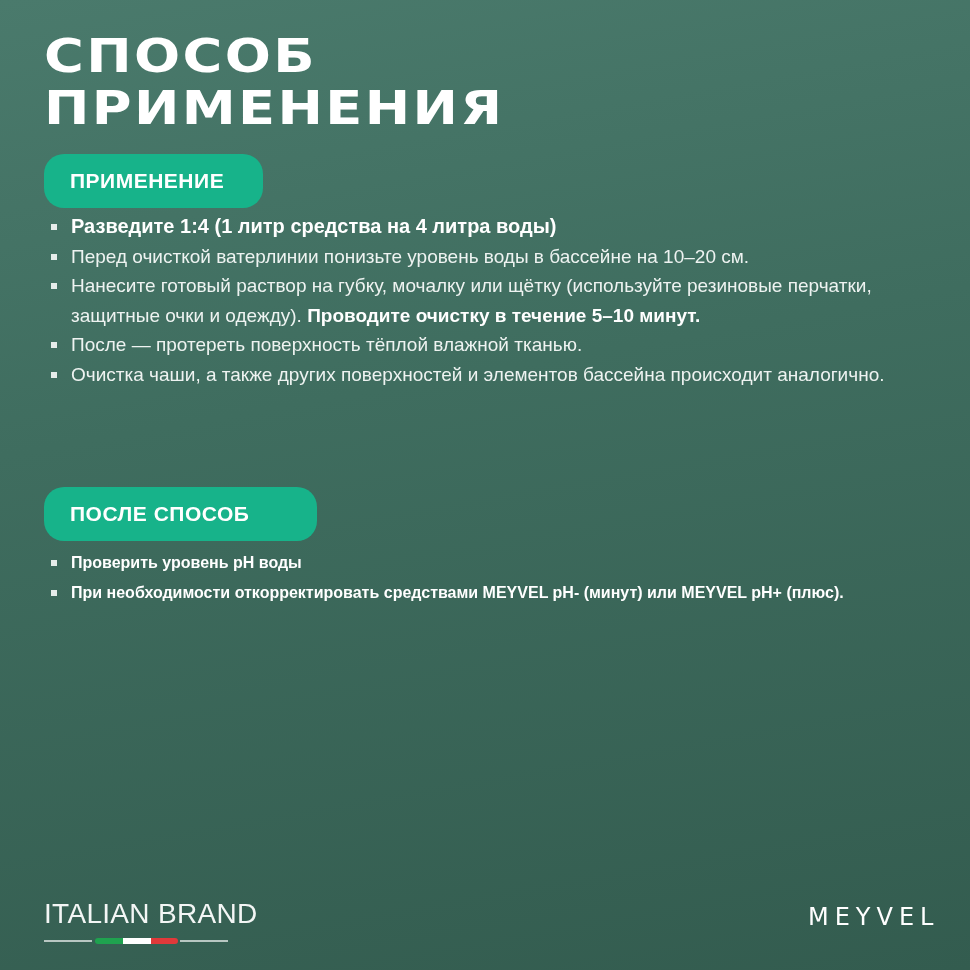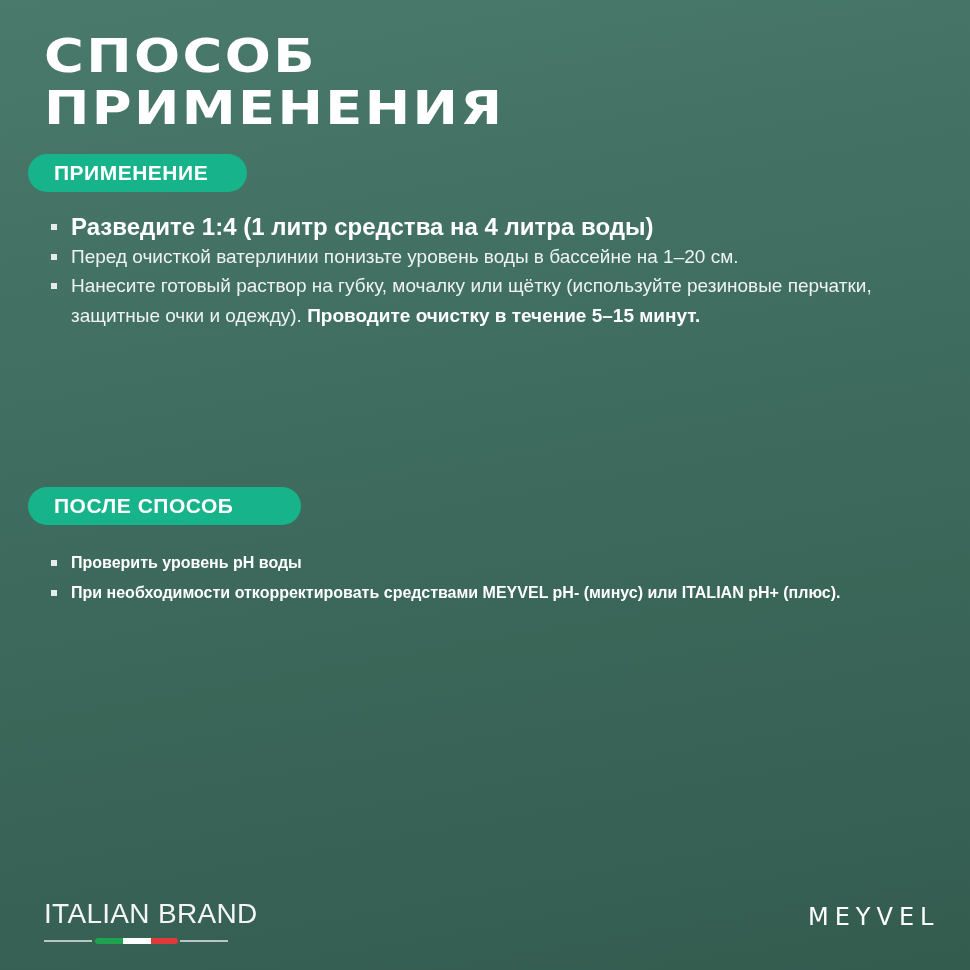--- a/index.html
+++ b/index.html
@@ -11,41 +11,41 @@
     position: relative;
   }
   .title {
     position: absolute; left: 44px; top: 30px;
     font-family: "DejaVu Sans", sans-serif;
     font-weight: bold; font-size: 46px; line-height: 52px;
     letter-spacing: 2px; transform: scaleX(1.18); transform-origin: left top;
     text-transform: uppercase;
   }
   .pill {
-    position: absolute; left: 28px;
+    position: absolute; left: 44px;
     background: #17b38a; color: #fff;
     border-radius: 20px; height: 38px; line-height: 38px;
     font-weight: bold; font-size: 21px; letter-spacing: 0.5px;
-    padding: 0 26px;
+    padding: 8px 26px;
   }
   .pill1 { top: 154px; width: 167px; }
   .pill2 { top: 487px; width: 221px; }
   ul.list { position: absolute; left: 48px; margin: 0; padding: 0; list-style: none; width: 880px; }
   ul.list1 { top: 212px; }
   ul.list2 { top: 548px; }
   ul.list li {
     position: relative; padding-left: 23px;
     font-size: 19px; line-height: 29.5px; color: #eef3f1;
   }
   ul.list li::before {
     content: ""; position: absolute; left: 3px; top: 12px;
     width: 6px; height: 6px; background: #e6ecea;
   }
   ul.list li.bold { font-weight: bold; font-size: 16px; color: #fff; }
-  ul.list1 li.bold { font-size: 24px; }
+  ul.list1 li.bold { font-size: 20px; }
   b { font-weight: bold; color: #fff; }
   .footer-left { position: absolute; left: 44px; top: 898px; }
   .brand-text { font-size: 28px; color: #f3f6f5; letter-spacing: 0.3px; }
   .flagline { position: relative; margin-top: 8px; width: 184px; height: 6px; }
   .flagline .ln { position: absolute; top: 2px; height: 2px; background: #b8c7c2; }
   .flagline .l1 { left: 0; width: 48px; }
   .flagline .l2 { left: 136px; width: 48px; }
   .flagline .fg { position: absolute; top: 0; left: 51px; width: 28px; height: 6px; background: #1fa24f; border-radius: 3px 0 0 3px; }
   .flagline .fw { position: absolute; top: 0; left: 79px; width: 28px; height: 6px; background: #ffffff; }
   .flagline .fr { position: absolute; top: 0; left: 107px; width: 27px; height: 6px; background: #e0393a; border-radius: 0 3px 3px 0; }
@@ -60,29 +60,31 @@
 
 <div class="title">
   <div>СПОСОБ</div>
   <div>ПРИМЕНЕНИЯ</div>
 </div>
 
 <div class="pill pill1">ПРИМЕНЕНИЕ</div>
 
 <ul class="list list1">
   <li class="bold">Разведите 1:4 (1 литр средства на 4 литра воды)</li>
-  <li>Перед очисткой ватерлинии понизьте уровень воды в бассейне на 1–20 см.</li>
-  <li><span>Нанесите готовый раствор на губку, мочалку или щётку (используйте резиновые перчатки, защитные очки и одежду). </span><b>Проводите очистку в течение 5–15 минут.</b></li>
+  <li>Перед очисткой ватерлинии понизьте уровень воды в бассейне на 10–20 см.</li>
+  <li><span>Нанесите готовый раствор на губку, мочалку или щётку (используйте резиновые перчатки, защитные очки и одежду). </span><b>Проводите очистку в течение 5–10 минут.</b></li>
+  <li>После — протереть поверхность тёплой влажной тканью.</li>
+  <li>Очистка чаши, а также других поверхностей и элементов бассейна происходит аналогично.</li>
 </ul>
 
 <div class="pill pill2">ПОСЛЕ СПОСОБ</div>
 
 <ul class="list list2">
   <li class="bold">Проверить уровень pH воды</li>
-  <li class="bold">При необходимости откорректировать средствами MEYVEL pH- (минус) или ITALIAN pH+ (плюс).</li>
+  <li class="bold">При необходимости откорректировать средствами MEYVEL pH- (минут) или MEYVEL pH+ (плюс).</li>
 </ul>
 
 <div class="footer-left">
   <div class="brand-text">ITALIAN BRAND</div>
   <div class="flagline">
     <span class="ln l1"></span>
     <span class="fg"></span>
     <span class="fw"></span>
     <span class="fr"></span>
     <span class="ln l2"></span>

